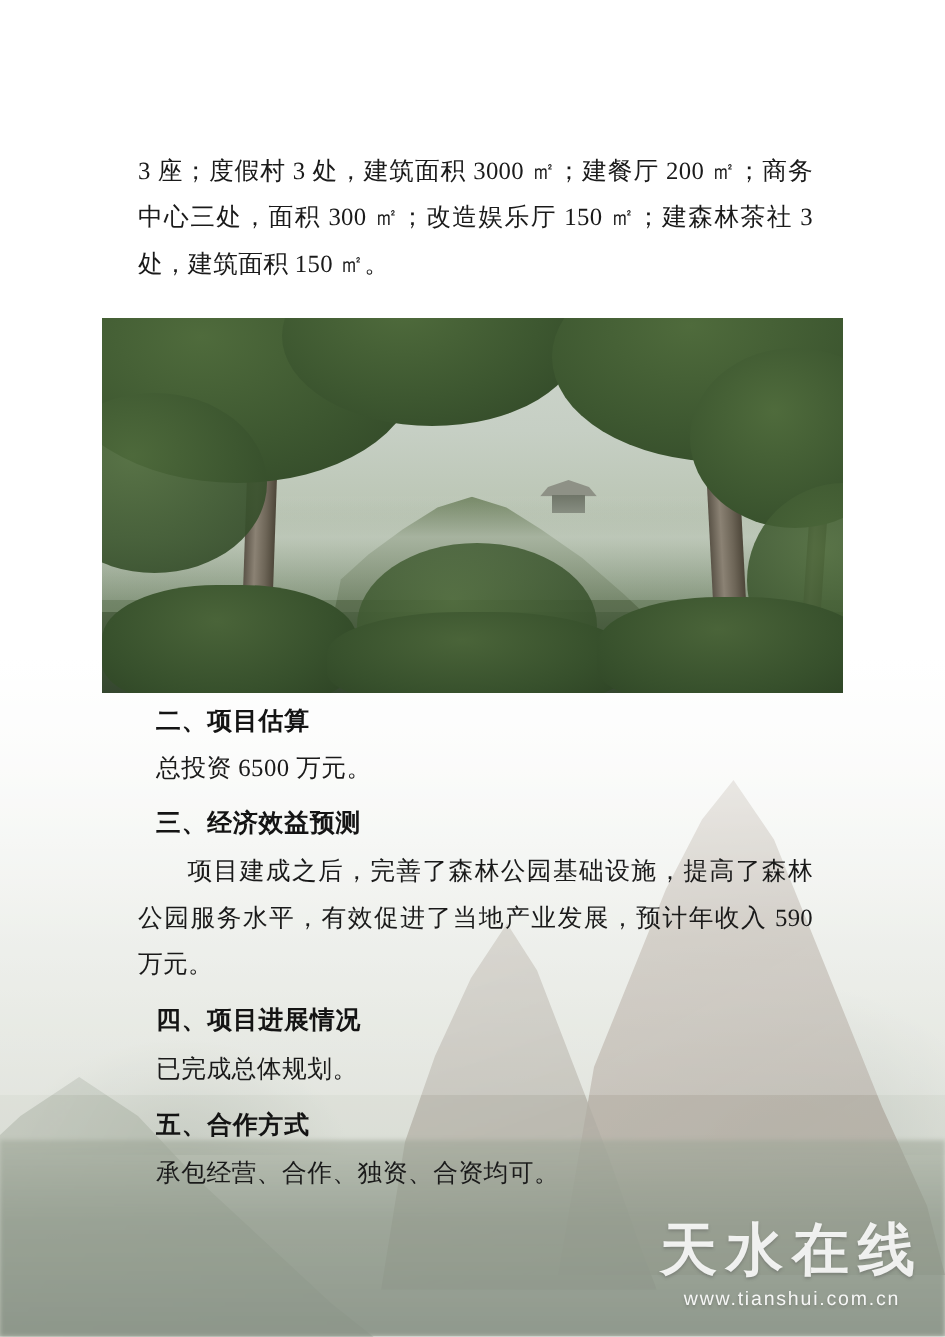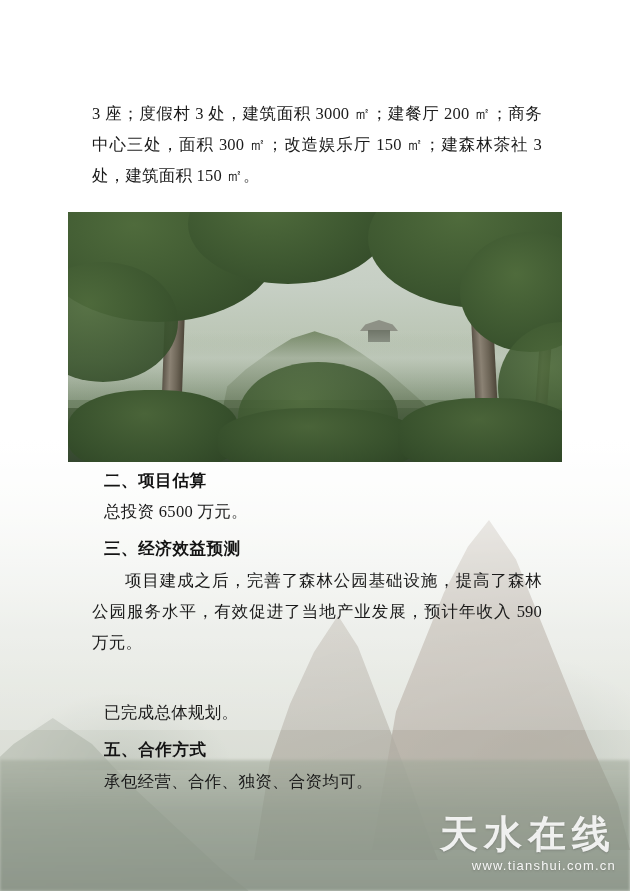--- a/index.html
+++ b/index.html
@@ -208,21 +208,21 @@
   }
   .b1 { left: 0; top: 178px; width: 170px; height: 80px; }
   .b2 { left: 150px; top: 196px; width: 200px; height: 62px; }
   .b3 { left: 330px; top: 186px; width: 180px; height: 72px; }
 
   
   .watermark {
     position: absolute;
     right: 14px;
     bottom: 18px;
-    text-align: right;
+    text-align: center;
     z-index: 3;
     pointer-events: none;
   }
   .wm-cn {
     font-size: 38px;
     font-weight: bold;
     color: rgba(255,255,255,0.88);
     letter-spacing: 6px;
     text-shadow: 0 1px 2px rgba(80,80,80,0.35);
     font-family: "Liberation Sans", "DejaVu Sans", sans-serif;
@@ -279,20 +279,21 @@
       <div class="bush b2"></div>
       <div class="bush b3"></div>
     </div>
 
     <div class="heading" style="top: 452px;">二、项目估算</div>
     <div class="body-line" style="top: 483px;">总投资 6500 万元。</div>
 
     <div class="heading" style="top: 520px;">三、经济效益预测</div>
     <div class="para indent" style="top: 549px; left: 92px; width: 450px;">项目建成之后，完善了森林公园基础设施，提高了森林公园服务水平，有效促进了当地产业发展，预计年收入 590 万元。</div>
 
+    <div class="heading" style="top: 651px;">四、项目进展情况</div>
     <div class="body-line" style="top: 684px; font-family: Liberation Serif, serif;">已完成总体规划。</div>
 
     <div class="heading" style="top: 721px;">五、合作方式</div>
     <div class="body-line" style="top: 753px;">承包经营、合作、独资、合资均可。</div>
 
   </div>
 
   <div class="watermark">
     <div class="wm-cn">天水在线</div>
     <div class="wm-url">www.tianshui.com.cn</div>

